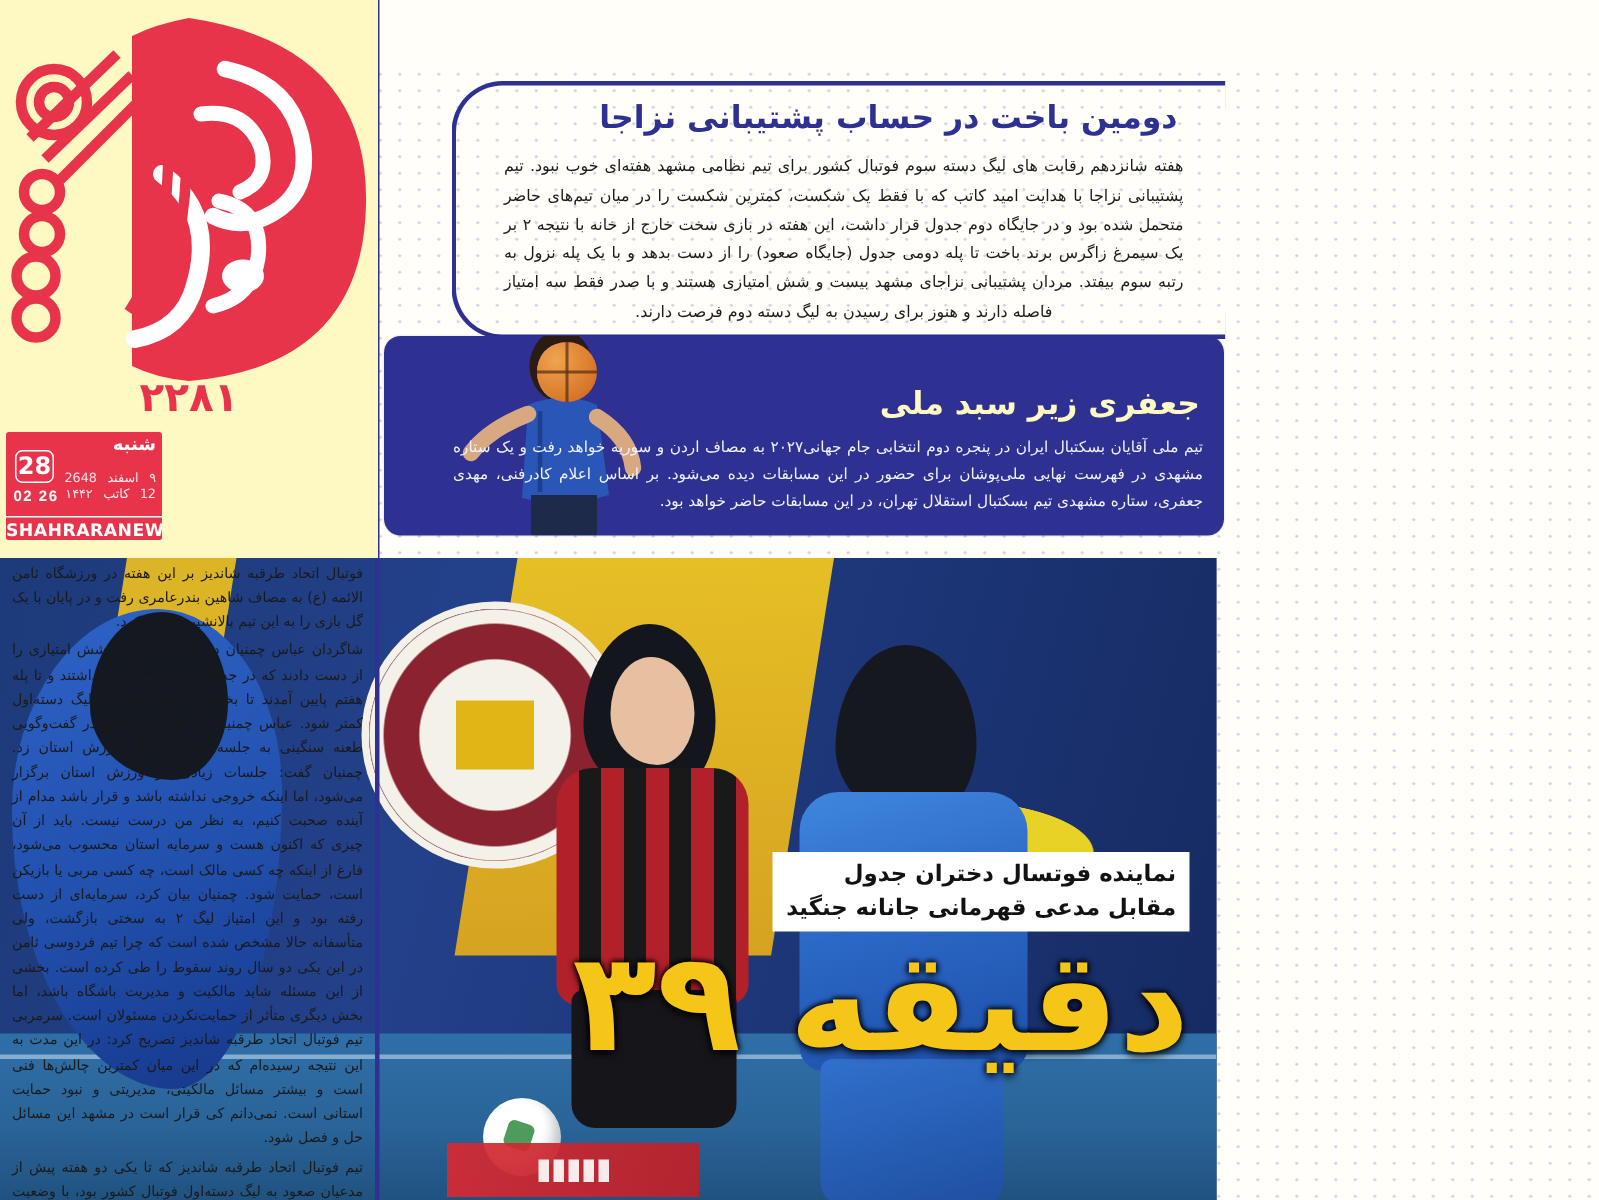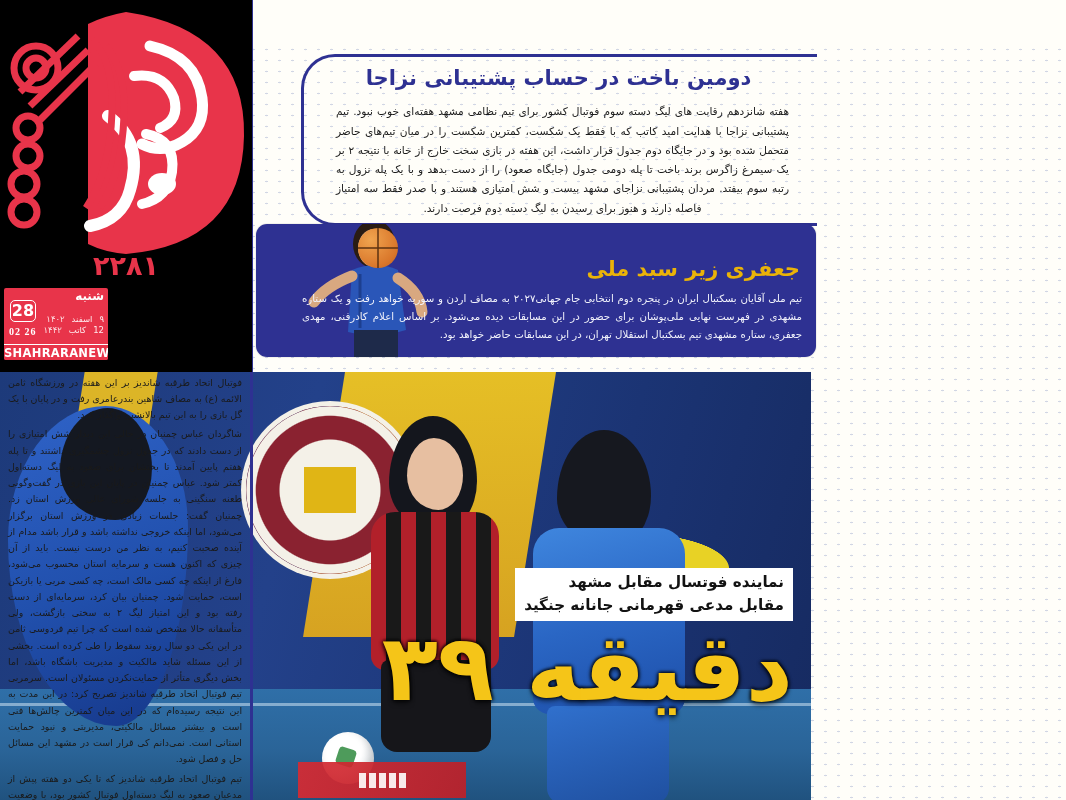--- a/index.html
+++ b/index.html
@@ -20,21 +20,21 @@
     background-size:13px 11px;
     opacity:.85;
   }
   .dots-white-band {
     position:absolute; left:0; top:0; width:100%; height:46px; background:#fffef9;
   }
 
   
   #masthead {
     position:absolute; left:0; top:0; width:252px; height:372px;
-    background:#000000; z-index:30;
+    background:#fef9c3; z-index:30;
   }
   .logo-wrap { position:absolute; left:0; top:6px; width:252px; height:252px; }
   .logo-wrap svg { display:block; }
 
   .issue-no {
     position:absolute; left:6px; top:252px; width:240px;
     text-align:center; color:#e8344a; font-size:27px; font-weight:bold;
     letter-spacing:7px; direction:rtl; line-height:1;
   }
 
@@ -53,21 +53,21 @@
     font-family:"DejaVu Sans",sans-serif;
   }
   .db-grid {
     position:absolute; right:4px; top:26px; width:96px;
     font-size:8.5px; line-height:11px; color:#ffe9ec; direction:rtl;
   }
   .db-grid div { display:flex; justify-content:flex-start; gap:7px; }
   .db-grid span.yr { opacity:.95; }
   .db-small {
     position:absolute; left:5px; top:38px; font-size:10px; font-weight:bold;
-    color:#fff; font-family:Liberation Serif, serif; letter-spacing:1px;
+    color:#fff; font-family:Liberation Sans, sans-serif; letter-spacing:1px;
   }
   .db-site {
     position:absolute; left:0; bottom:0; width:104px; height:16px;
     background:#e8344a; color:#fff; font-size:11.5px; font-weight:bold;
     text-align:center; line-height:16px; letter-spacing:.3px;
     font-family:"DejaVu Sans",sans-serif; direction:ltr;
     border-top:1.5px solid #fff;
   }
 
   
@@ -78,21 +78,21 @@
     position:absolute; right:-6px; top:-6px; width:516px; height:172px;
     border-left:3px solid #2e3192;
     border-top:3px solid #2e3192;
     border-bottom:3px solid #2e3192;
     border-right:none;
     border-radius:0 0 0 0;
     border-top-left-radius:34px; border-bottom-left-radius:34px;
     pointer-events:none;
   }
   .lead-title {
-    color:#2e3192; font-size:21px; font-weight:bold; text-align:center;
+    color:#2e3192; font-size:21px; font-weight:bold; 
     line-height:1.35; letter-spacing:-.4px; padding:4px 26px 0 26px;
   }
   .lead-body {
     margin-top:10px; padding:0 22px 0 30px;
     font-size:10.6px; line-height:1.82; color:#1b1b1b;
     text-align:justify; text-align-last:center;
   }
 
   
   #bball {
@@ -100,21 +100,21 @@
     background:#2e3192; border-radius:11px; overflow:hidden; z-index:22;
     box-shadow:0 0 0 1px rgba(0,0,0,.05);
   }
   .bb-kicker {
     position:absolute; right:16px; top:10px; width:380px;
     color:#ffffff; font-size:12.4px; font-weight:bold; text-align:right;
     line-height:1.3;
   }
   .bb-head {
     position:absolute; right:16px; top:33px; width:380px;
-    color:#eab308; font-size:21px; font-weight:bold; text-align:right;
+    color:#fef9c3; font-size:21px; font-weight:bold; text-align:right;
     letter-spacing:-.5px;
   }
   .bb-body {
     position:absolute; right:14px; top:66px; width:500px;
     color:#f1f2fb; font-size:10.2px; line-height:1.75; text-align:justify;
     text-align-last:right;
   }
   
   .bb-photo {
     position:absolute; left:0; top:-20px; width:182px; height:153px; overflow:hidden;
@@ -372,21 +372,21 @@
     <div class="issue-no">۲۲۸۱</div>
 
     <div class="datebox">
       <div class="db-day">شنبه</div>
       <div class="db-num">28</div>
       <div class="db-small">26  02</div>
       <div class="db-grid">
         <div>
           <span>۹</span>
           <span>اسفند</span>
-          <span class="yr">۱۴۰۲</span>
+          <span class="yr">2648</span>
         </div>
         <div>
           <span>12</span>
           <span>کاتب</span>
           <span class="yr">۱۴۴۲</span>
         </div>
       </div>
       <div class="db-site">SHAHRARANEWS.IR</div>
     </div>
   </div>
@@ -444,21 +444,21 @@
     <div class="fs-ball"></div>
     <div class="fs-watermark">
       <i></i>
         <i></i>
         <i></i>
         <i></i>
         <i></i>
     </div>
 
     <div class="fs-kicker">
-      <span>نماینده فوتسال مقابل مشهد</span>
+      <span>نماینده فوتسال دختران جدول</span>
       <span>مقابل مدعی قهرمانی جانانه جنگید</span>
     </div>
     <div class="fs-big">
       <span>دقیقه ۳۹</span>
     </div>
   </div>
 
 </div>
 
 </body></html>

